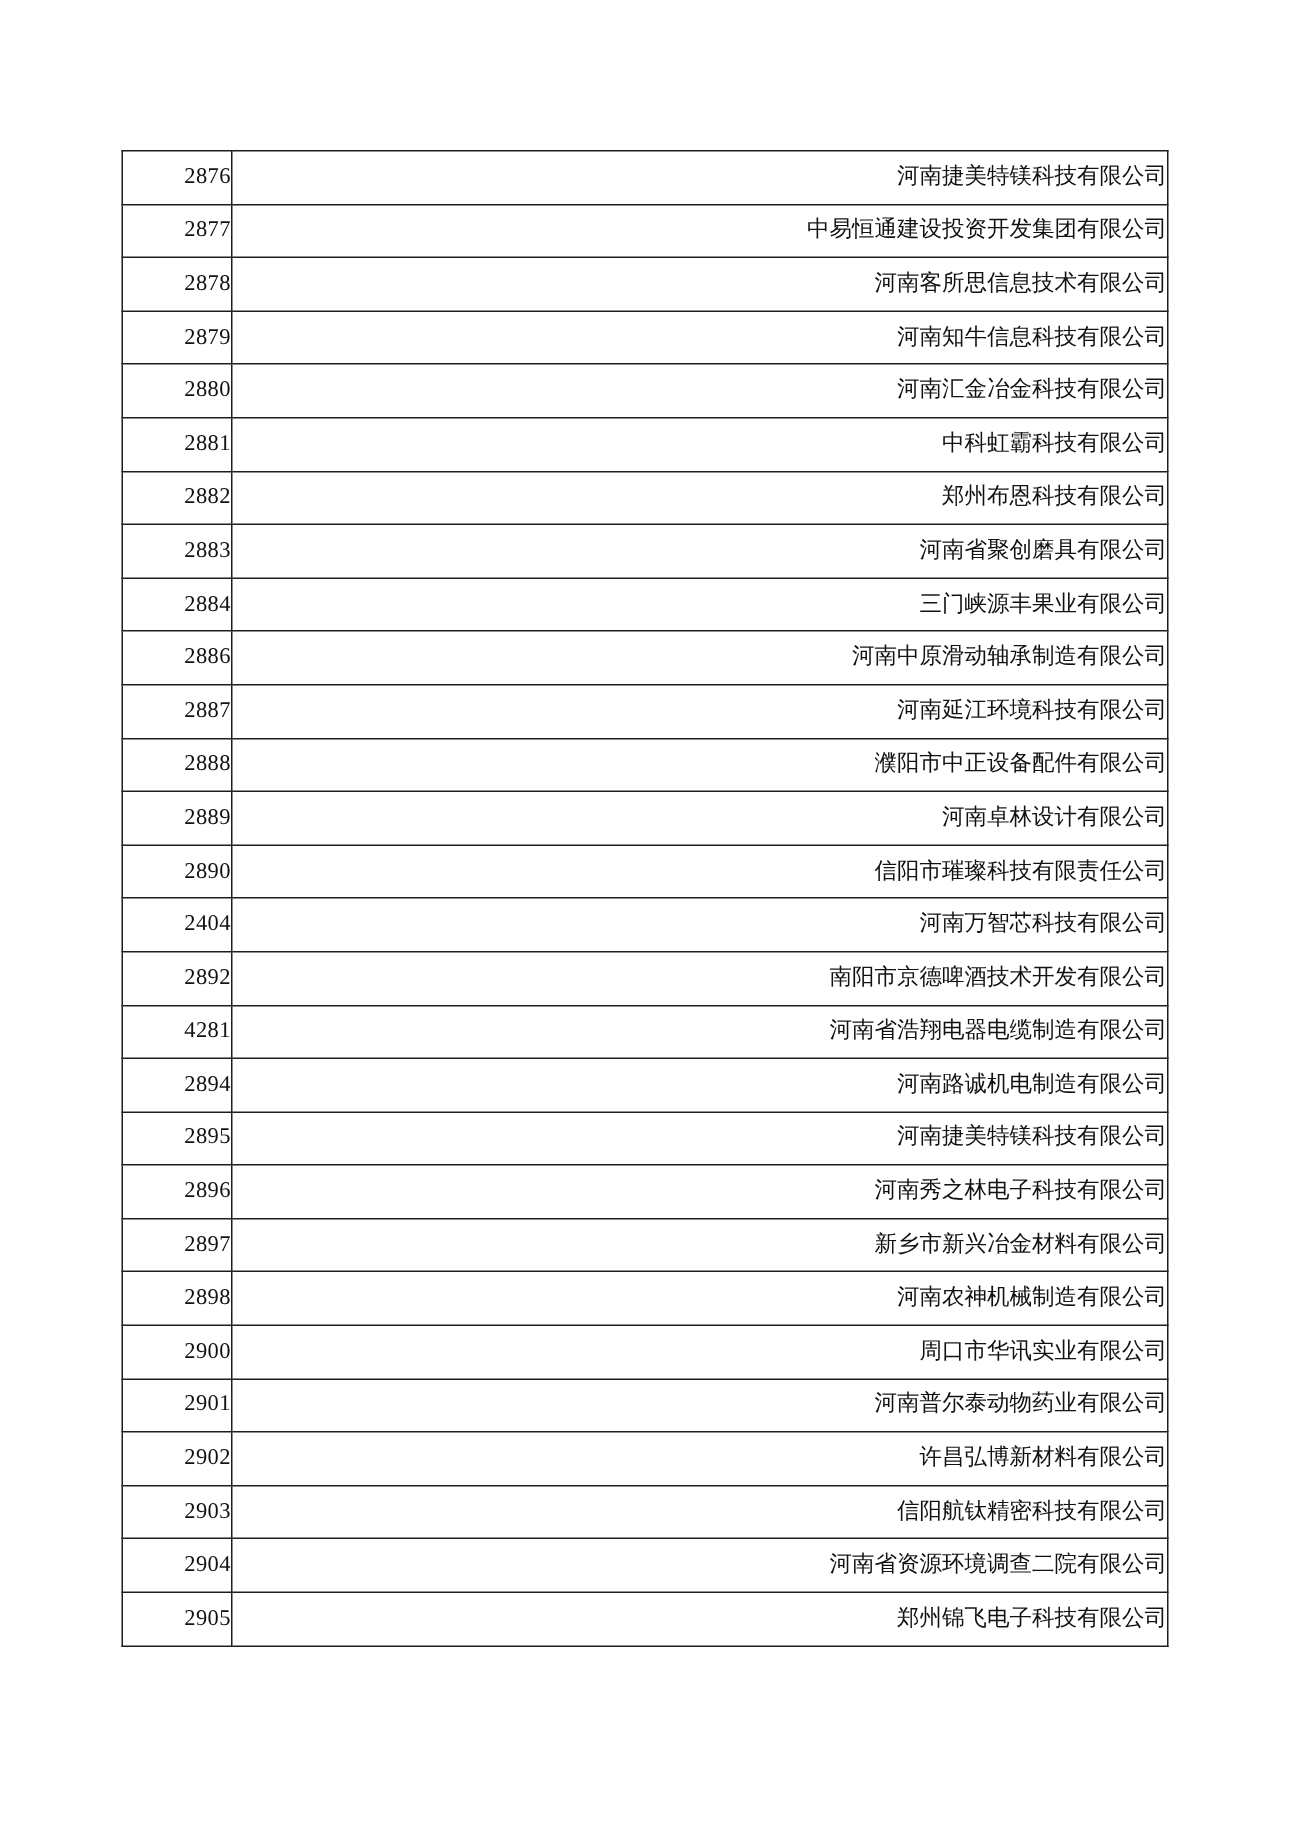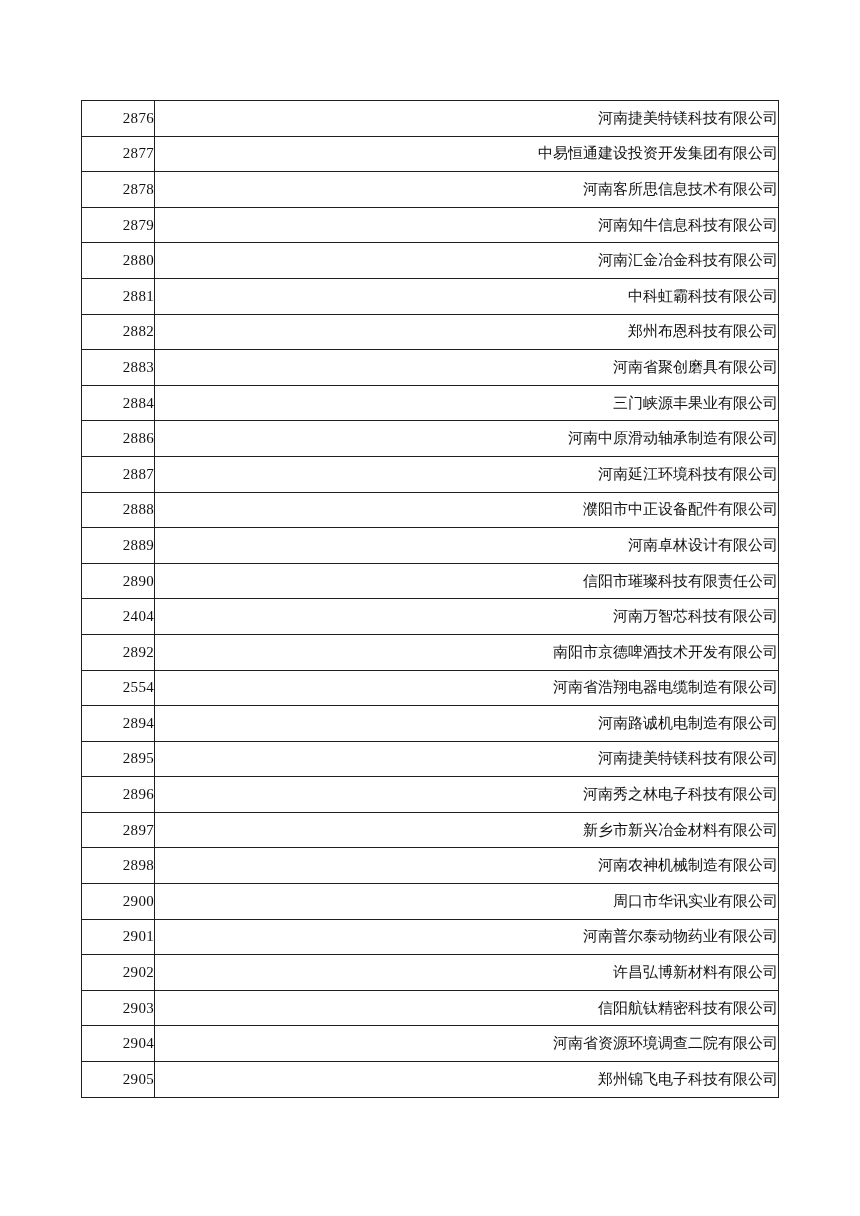--- a/index.html
+++ b/index.html
@@ -134,21 +134,21 @@
     <td class="num-cell">2404</td>
     <td class="name-cell">河南万智芯科技有限公司</td>
   </tr>
 
   <tr>
     <td class="num-cell">2892</td>
     <td class="name-cell">南阳市京德啤酒技术开发有限公司</td>
   </tr>
 
   <tr>
-    <td class="num-cell">2554</td>
+    <td class="num-cell">4281</td>
     <td class="name-cell">河南省浩翔电器电缆制造有限公司</td>
   </tr>
 
   <tr>
     <td class="num-cell">2894</td>
     <td class="name-cell">河南路诚机电制造有限公司</td>
   </tr>
 
   <tr>
     <td class="num-cell">2895</td>

